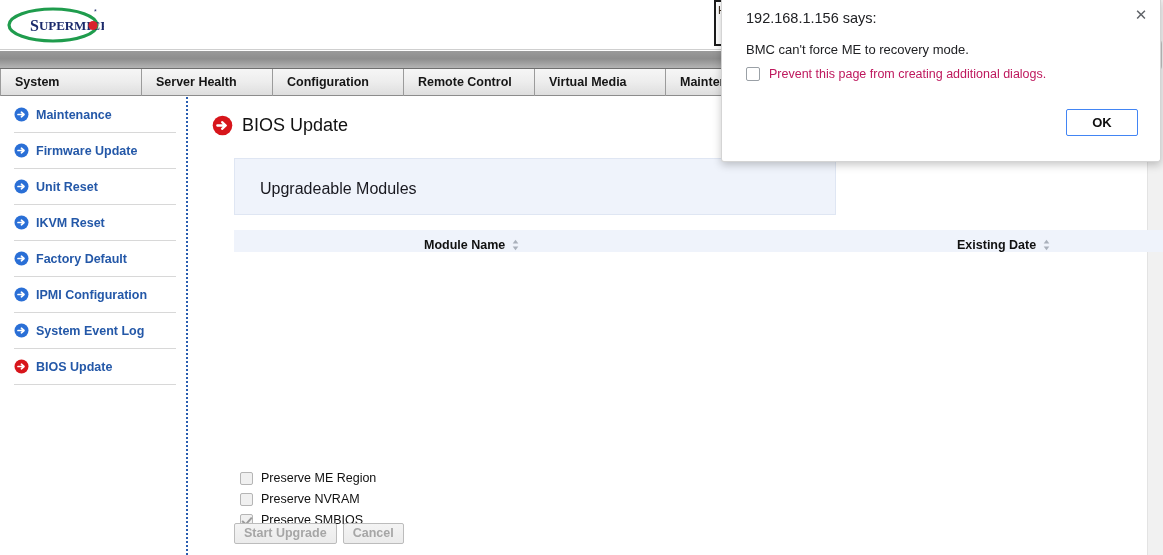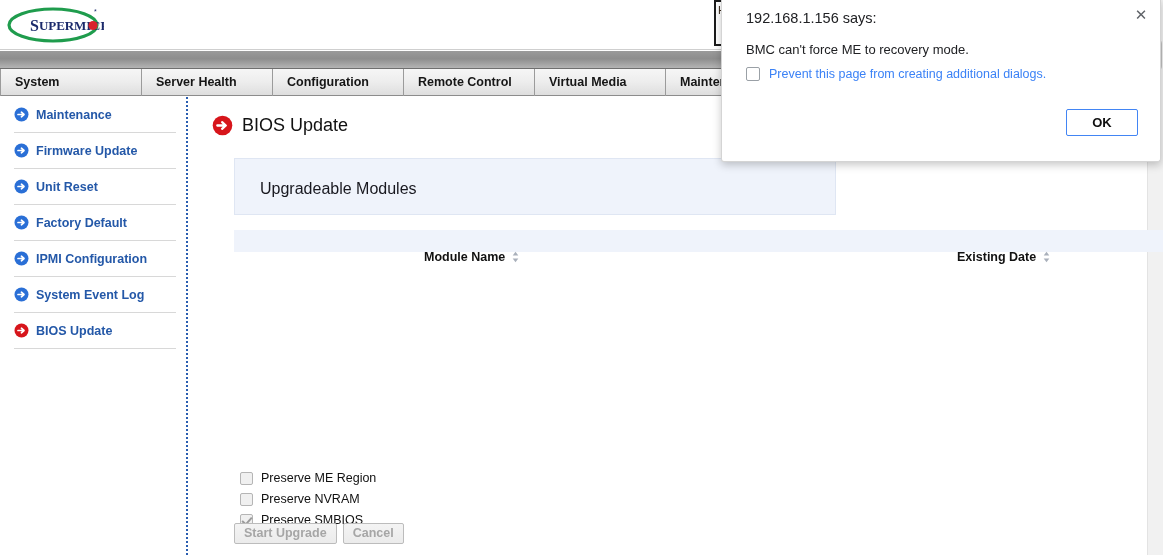--- a/index.html
+++ b/index.html
@@ -97,21 +97,21 @@
     position: absolute; left: 25px; top: 21px;
     font-size: 16px; color: #18181f; font-weight: normal;
   }
 
   .table-header {
     position: absolute; left: 46px; top: 133px; width: 929px; height: 22px;
     background: #eff3fb;
     display: block;
   }
   .th {
-    position: absolute; top: 16px; height: 22px; line-height: 22px;
+    position: absolute; top: 4px; height: 22px; line-height: 22px;
     font-size: 12.5px; font-weight: bold; color: #111;
     display: flex; align-items: center; gap: 6px;
     cursor: pointer;
   }
   .th-module { left: 190px; }
   .th-date   { left: 723px; }
   .sort-ico { display:inline-block; width: 9px; height: 12px; line-height: 0; }
 
   
   .options { position: absolute; left: 52px; top: 371px; }
@@ -182,21 +182,21 @@
   }
   .dlg-prevent {
     position: absolute; left: 24px; top: 68px;
     display: flex; align-items: center;
   }
   .dlg-prevent .cb2 {
     width: 14px; height: 14px; margin-right: 9px;
     border: 1px solid #9aa0a6; border-radius: 2px; background: #fff;
     flex: 0 0 auto;
   }
-  .dlg-prevent .plbl { font-size: 12.5px; color: #3b82f6; white-space: nowrap; }
+  .dlg-prevent .plbl { font-size: 12.5px; color: #be185d; white-space: nowrap; }
   .dlg-ok {
     position: absolute; left: 344px; top: 110px;
     width: 72px; height: 27px;
     background: #ffffff;
     border: 1px solid #4285f4; border-radius: 2px;
     font-family: "Liberation Sans", sans-serif;
     font-size: 13px; font-weight: bold; color: #101010;
     cursor: pointer;
   }
 </style>
@@ -259,20 +259,29 @@
       </span>
       <span class="lbl">Unit Reset</span>
     </div>
     <div class="side-item">
       <span class="arrow-ico">
         <svg viewBox="0 0 15 15" width="15" height="15">
             <circle cx="7.5" cy="7.5" r="7" fill="#2a6fd6"></circle>
             <path d="M4 7.5h5.1M7.4 5.2l2.6 2.3-2.6 2.3" stroke="#fff" stroke-width="1.7" fill="none" stroke-linecap="round" stroke-linejoin="round"></path>
           </svg>
       </span>
+      <span class="lbl">IKVM Reset</span>
+    </div>
+    <div class="side-item">
+      <span class="arrow-ico">
+        <svg viewBox="0 0 15 15" width="15" height="15">
+            <circle cx="7.5" cy="7.5" r="7" fill="#2a6fd6"></circle>
+            <path d="M4 7.5h5.1M7.4 5.2l2.6 2.3-2.6 2.3" stroke="#fff" stroke-width="1.7" fill="none" stroke-linecap="round" stroke-linejoin="round"></path>
+          </svg>
+      </span>
       <span class="lbl">Factory Default</span>
     </div>
     <div class="side-item">
       <span class="arrow-ico">
         <svg viewBox="0 0 15 15" width="15" height="15">
             <circle cx="7.5" cy="7.5" r="7" fill="#2a6fd6"></circle>
             <path d="M4 7.5h5.1M7.4 5.2l2.6 2.3-2.6 2.3" stroke="#fff" stroke-width="1.7" fill="none" stroke-linecap="round" stroke-linejoin="round"></path>
           </svg>
       </span>
       <span class="lbl">IPMI Configuration</span>

